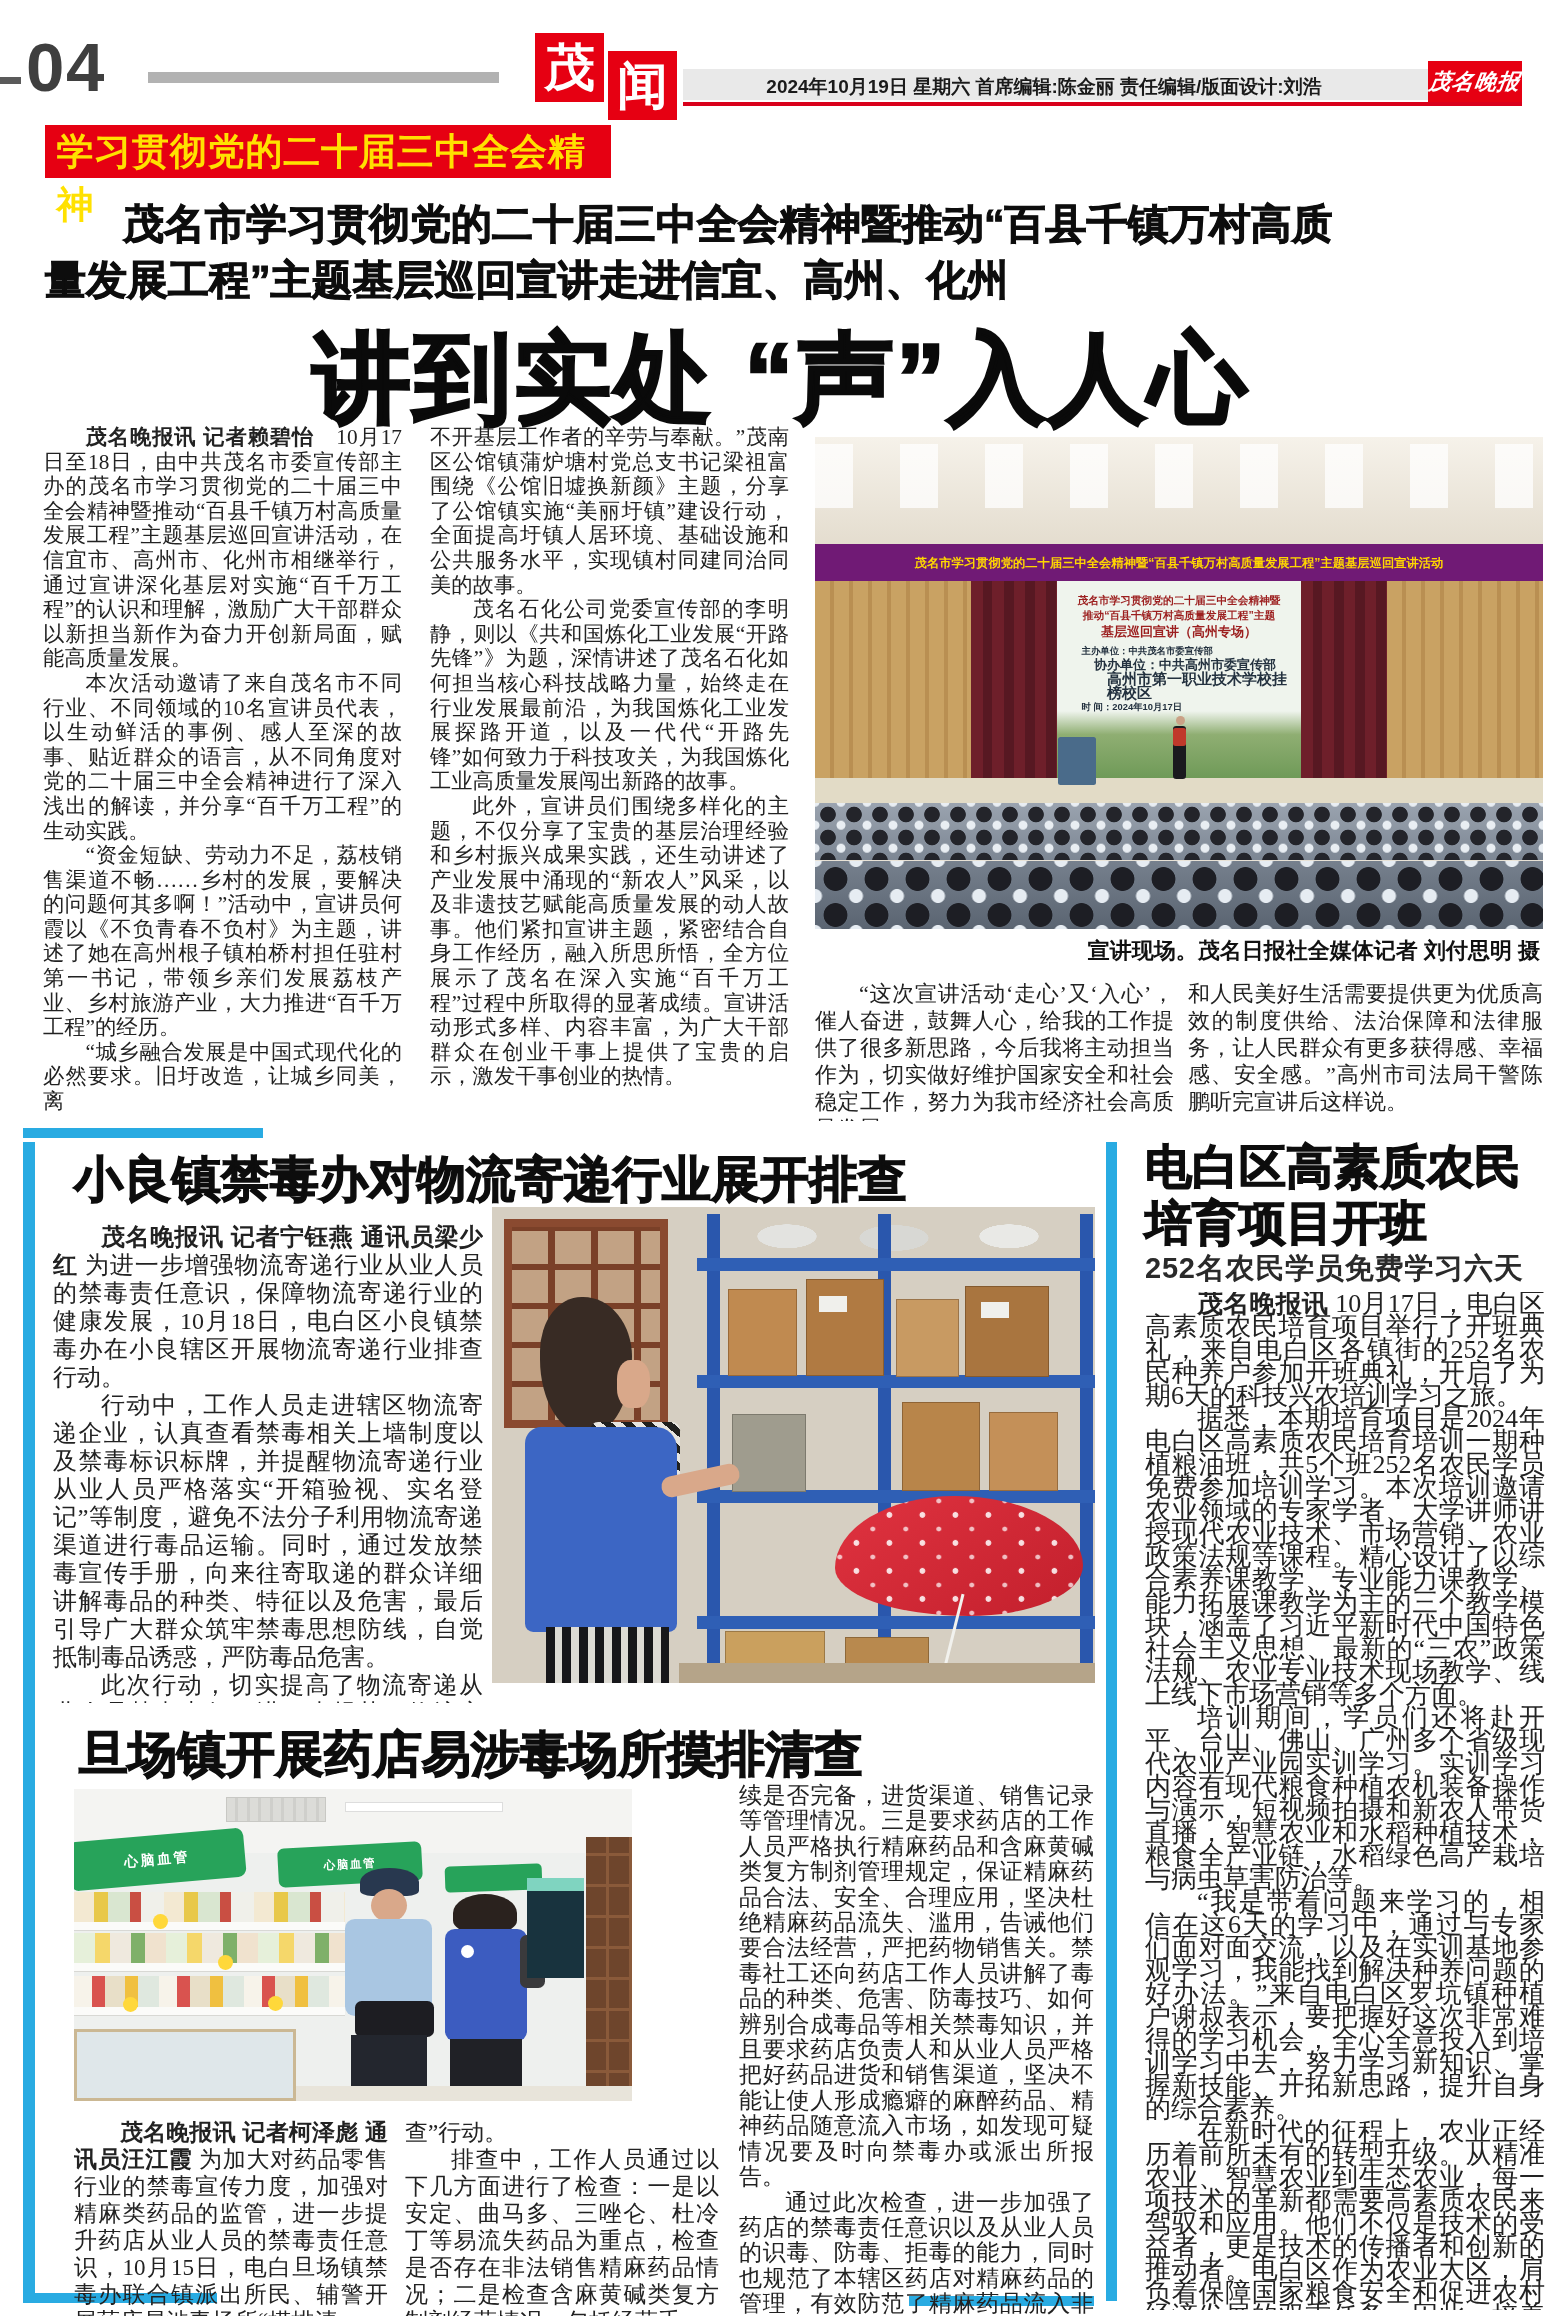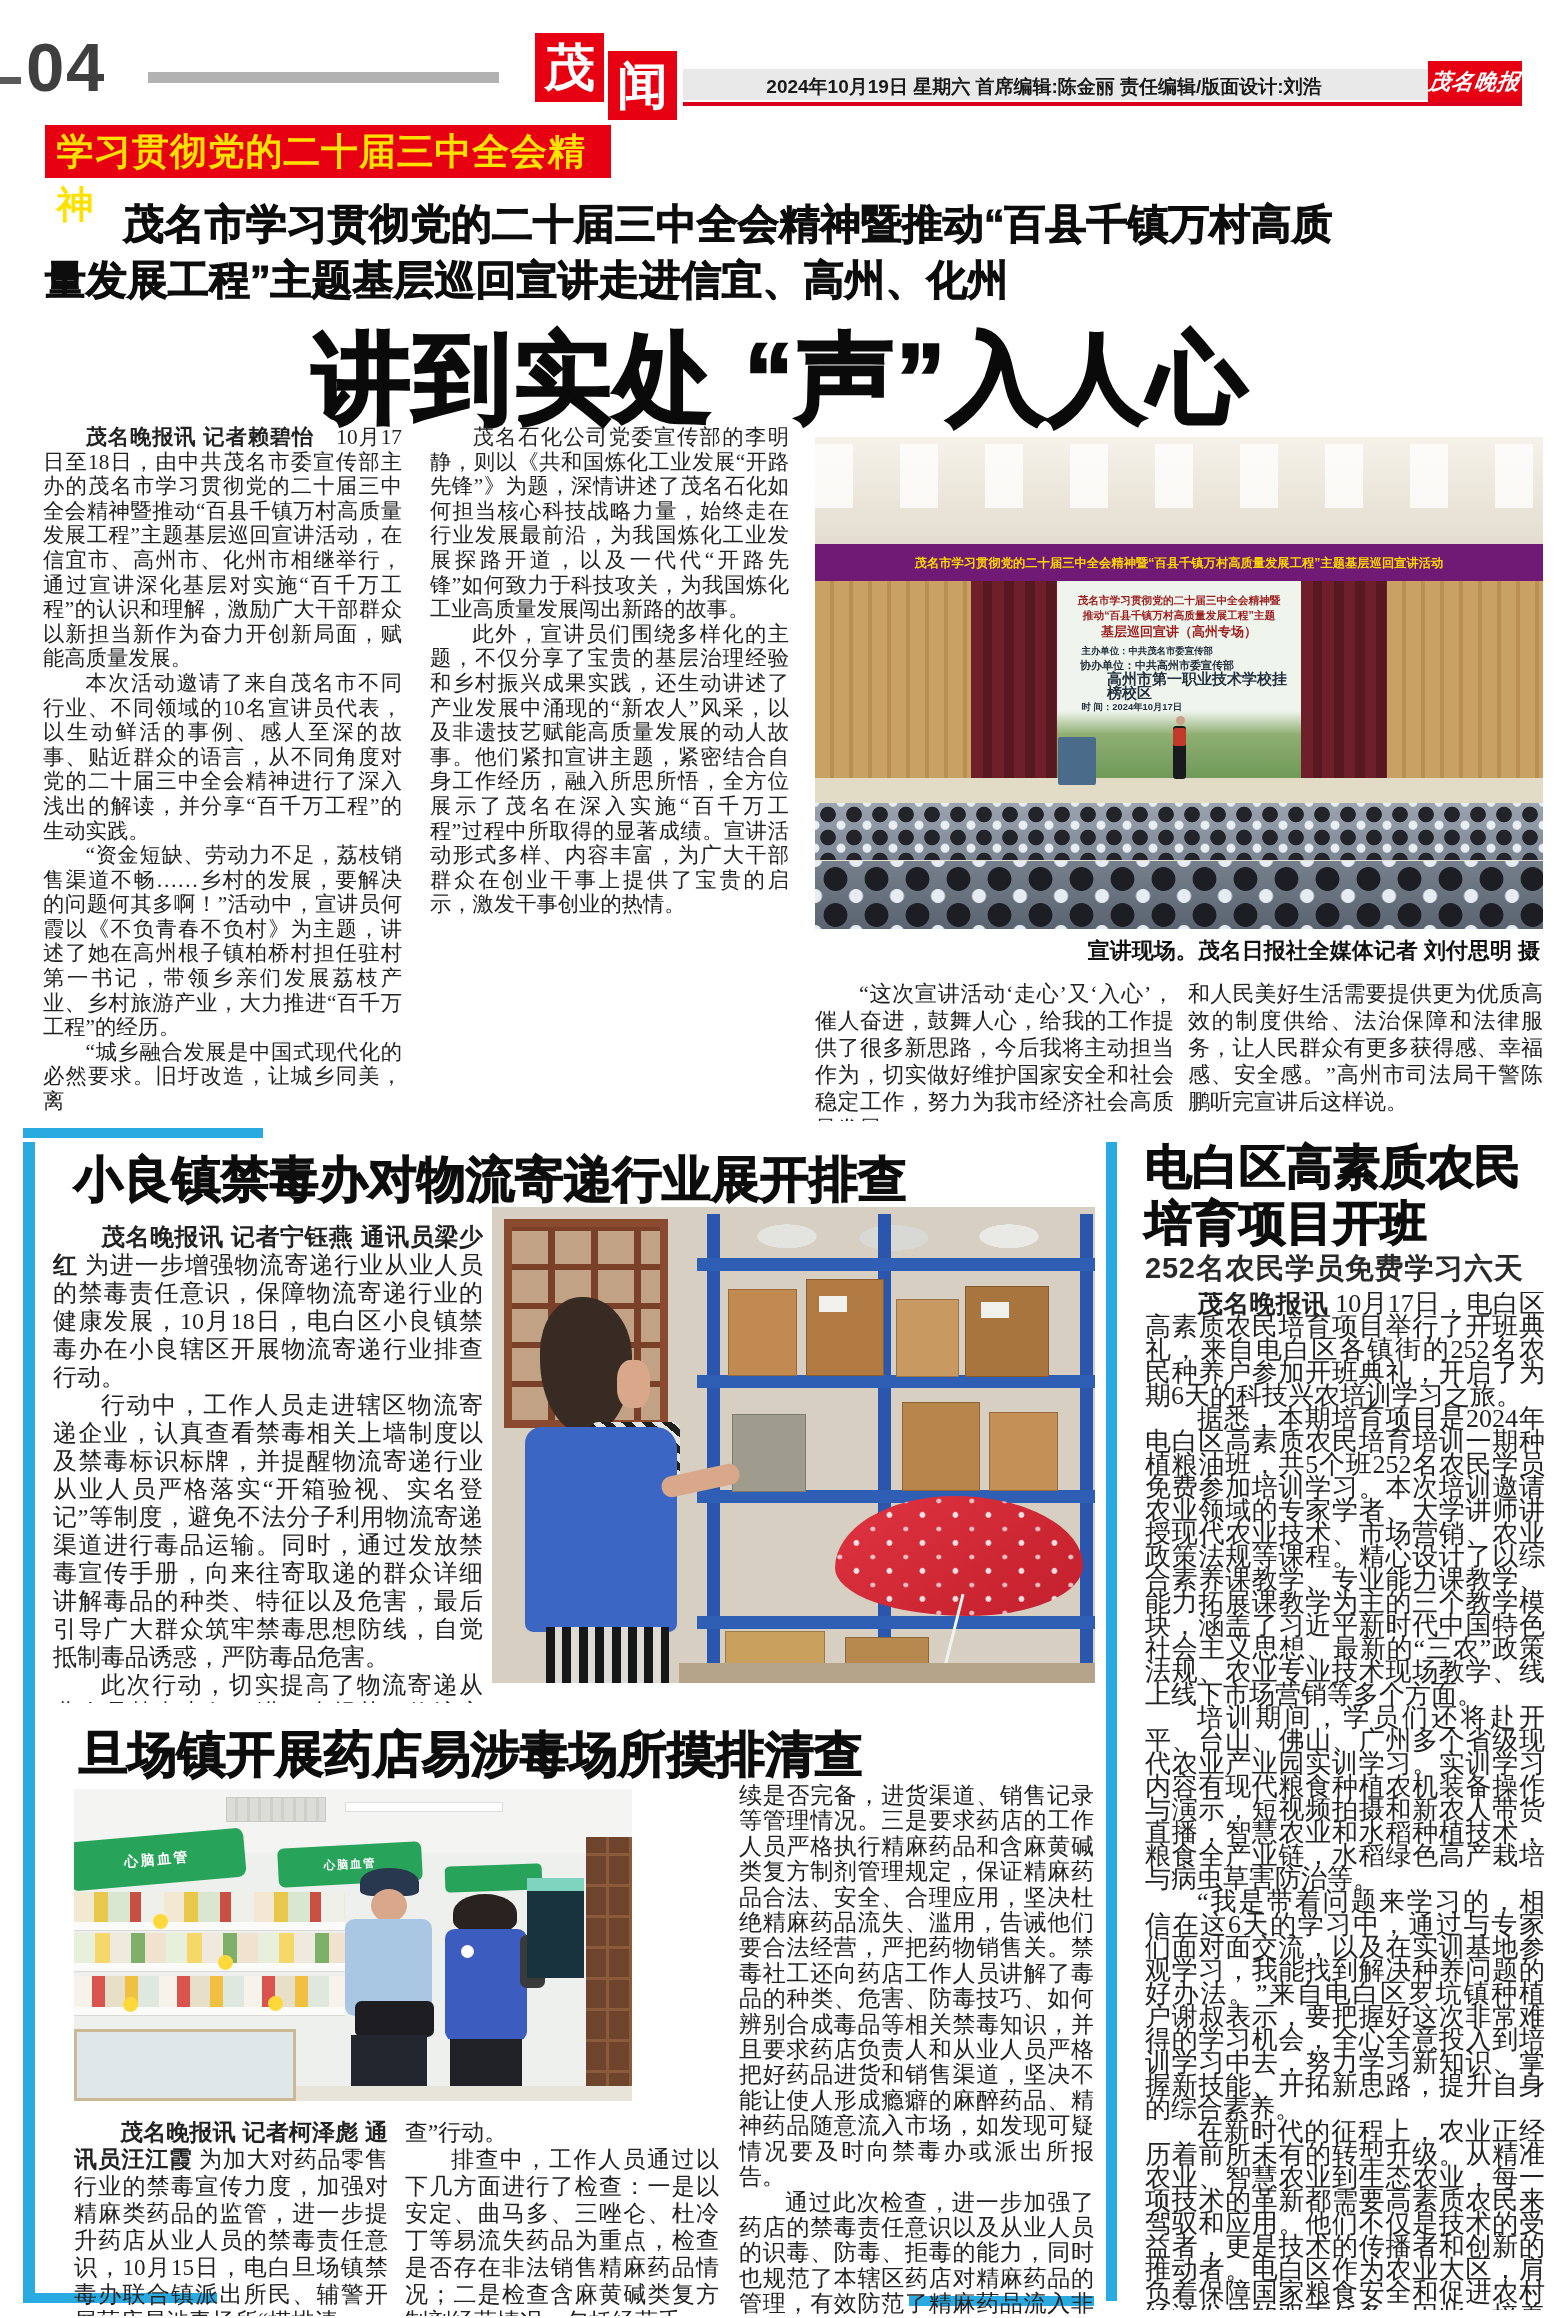--- a/index.html
+++ b/index.html
@@ -59,41 +59,42 @@
 <div class="abs headline" style="left:0;top:314px;width:1562px;">讲到实处 “声”入人心</div>
 
 <div class="abs bodytext" style="left:43px;top:425px;width:359px;height:696px;">
   <p><b>茂名晚报讯 记者赖碧怡</b>　<span>10月17日至18日，由中共茂名市委宣传部主办的茂名市学习贯彻党的二十届三中全会精神暨推动“百县千镇万村高质量发展工程”主题基层巡回宣讲活动，在信宜市、高州市、化州市相继举行，通过宣讲深化基层对实施“百千万工程”的认识和理解，激励广大干部群众以新担当新作为奋力开创新局面，赋能高质量发展。</span></p>
   <p>本次活动邀请了来自茂名市不同行业、不同领域的10名宣讲员代表，以生动鲜活的事例、感人至深的故事、贴近群众的语言，从不同角度对党的二十届三中全会精神进行了深入浅出的解读，并分享“百千万工程”的生动实践。</p>
   <p>“资金短缺、劳动力不足，荔枝销售渠道不畅……乡村的发展，要解决的问题何其多啊！”活动中，宣讲员何霞以《不负青春不负村》为主题，讲述了她在高州根子镇柏桥村担任驻村第一书记，带领乡亲们发展荔枝产业、乡村旅游产业，大力推进“百千万工程”的经历。</p>
   <p>“城乡融合发展是中国式现代化的必然要求。旧圩改造，让城乡同美，离</p>
 </div>
 
 <div class="abs bodytext" style="left:430px;top:425px;width:359px;height:696px;">
+  <p class="noind">不开基层工作者的辛劳与奉献。”茂南区公馆镇蒲炉塘村党总支书记梁祖富围绕《公馆旧墟换新颜》主题，分享了公馆镇实施“美丽圩镇”建设行动，全面提高圩镇人居环境、基础设施和公共服务水平，实现镇村同建同治同美的故事。</p>
   <p>茂名石化公司党委宣传部的李明静，则以《共和国炼化工业发展“开路先锋”》为题，深情讲述了茂名石化如何担当核心科技战略力量，始终走在行业发展最前沿，为我国炼化工业发展探路开道，以及一代代“开路先锋”如何致力于科技攻关，为我国炼化工业高质量发展闯出新路的故事。</p>
   <p>此外，宣讲员们围绕多样化的主题，不仅分享了宝贵的基层治理经验和乡村振兴成果实践，还生动讲述了产业发展中涌现的“新农人”风采，以及非遗技艺赋能高质量发展的动人故事。他们紧扣宣讲主题，紧密结合自身工作经历，融入所思所悟，全方位展示了茂名在深入实施“百千万工程”过程中所取得的显著成绩。宣讲活动形式多样、内容丰富，为广大干部群众在创业干事上提供了宝贵的启示，激发干事创业的热情。</p>
 </div>
 
 <div class="abs photo" style="left:815px;top:437px;width:728px;height:492px;background:#e8e2d6;">
   <div class="abs" style="left:0;top:0;width:728px;height:107px;background:linear-gradient(180deg,#f6f2ea,#e4ddcf);"></div>
   <div class="abs" style="left:0;top:6.6px;width:728px;height:64px;background:repeating-linear-gradient(90deg,rgba(255,255,255,0.95) 0 38px,rgba(0,0,0,0) 38px 85px);opacity:.8;"></div>
   <div class="abs" style="left:0;top:107px;width:728px;height:38px;background:#701a75;overflow:hidden;">
     <div class="sans" style="font-size:12.3px;font-weight:700;color:#ffd700;text-align:center;line-height:38px;white-space:nowrap;">茂名市学习贯彻党的二十届三中全会精神暨“百县千镇万村高质量发展工程”主题基层巡回宣讲活动</div>
   </div>
   <div class="abs" style="left:0;top:144px;width:156px;height:226px;background:repeating-linear-gradient(90deg,#c9a263 0 14.8px,#b98f52 14.8px 19px);"></div>
   <div class="abs" style="left:572px;top:144px;width:156px;height:226px;background:repeating-linear-gradient(90deg,#c9a263 0 14.8px,#b98f52 14.8px 19px);"></div>
   <div class="abs" style="left:156px;top:144px;width:86px;height:226px;background:repeating-linear-gradient(90deg,#6e1f2a 0 11.5px,#571822 11.5px 21.3px);"></div>
   <div class="abs" style="left:486px;top:144px;width:86px;height:226px;background:repeating-linear-gradient(90deg,#6e1f2a 0 11.5px,#571822 11.5px 21.3px);"></div>
 
   <div class="abs sans" style="left:242px;top:144px;width:244px;height:197px;background:linear-gradient(180deg,#eff4ed 0%,#eff4ed 66%,#8fae72 78%,#6f9a58 100%);padding-top:11.5px;box-sizing:border-box;">
     <div class="screenline" style="font-size:10.7px;line-height:15.6px;color:#9c1f1f;">茂名市学习贯彻党的二十届三中全会精神暨</div>
     <div class="screenline" style="font-size:10.7px;line-height:15.6px;color:#9c1f1f;">推动“百县千镇万村高质量发展工程”主题</div>
     <div class="screenline" style="font-size:13px;line-height:15.6px;color:#9c1f1f;">基层巡回宣讲（高州专场）</div>
     <div style="font-size:9.4px;line-height:14px;color:#23313f;font-weight:700;padding:4.9px 0 0 24.6px;">主办单位：中共茂名市委宣传部</div>
-    <div style="font-size:11px;line-height:14px;color:#23313f;font-weight:700;padding-left:23px;">协办单位：中共高州市委宣传部</div>
+    <div style="font-size:13px;line-height:14px;color:#23313f;font-weight:700;padding-left:37px;">协办单位：中共高州市委宣传部</div>
     <div style="font-size:15px;line-height:14px;color:#23313f;font-weight:700;padding-left:50px;">高州市第一职业技术学校挂榜校区</div>
     <div style="font-size:9.4px;line-height:14px;color:#23313f;font-weight:700;padding-left:24.6px;">时 间：2024年10月17日</div>
   </div>
 
   <div class="abs" style="left:0;top:341px;width:728px;height:33px;background:#e2dbc6;"></div>
   <div class="abs" style="left:243px;top:300px;width:38px;height:48px;background:#4a6b8a;border-radius:2.5px;"></div>
   <div class="abs" style="left:358px;top:289px;width:13px;height:53px;background:#1a1a1e;border-radius:3.3px;">
     <div class="abs" style="left:2.5px;top:-9.8px;width:9px;height:9px;border-radius:50%;background:#caa186;"></div>
     <div class="abs" style="left:0;top:1.6px;width:13px;height:18px;background:#c0392b;border-radius:2.5px;"></div>
   </div>

